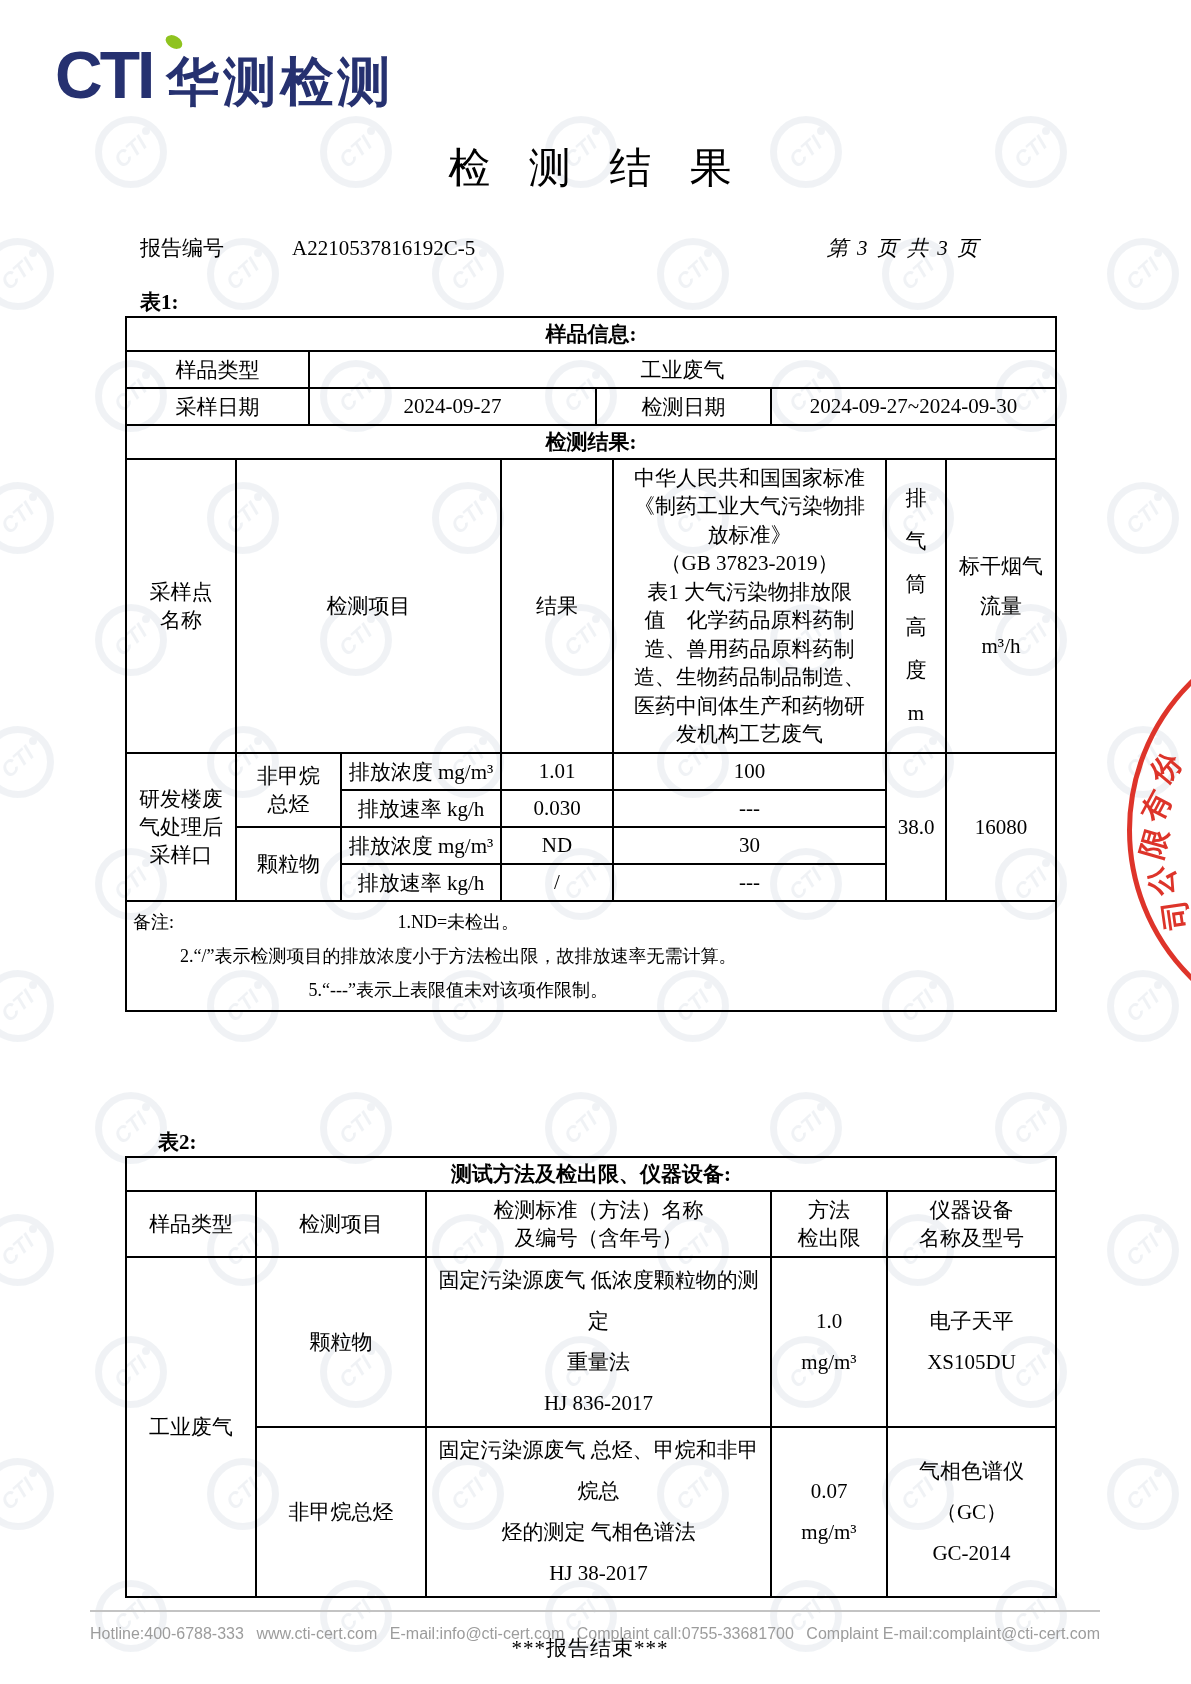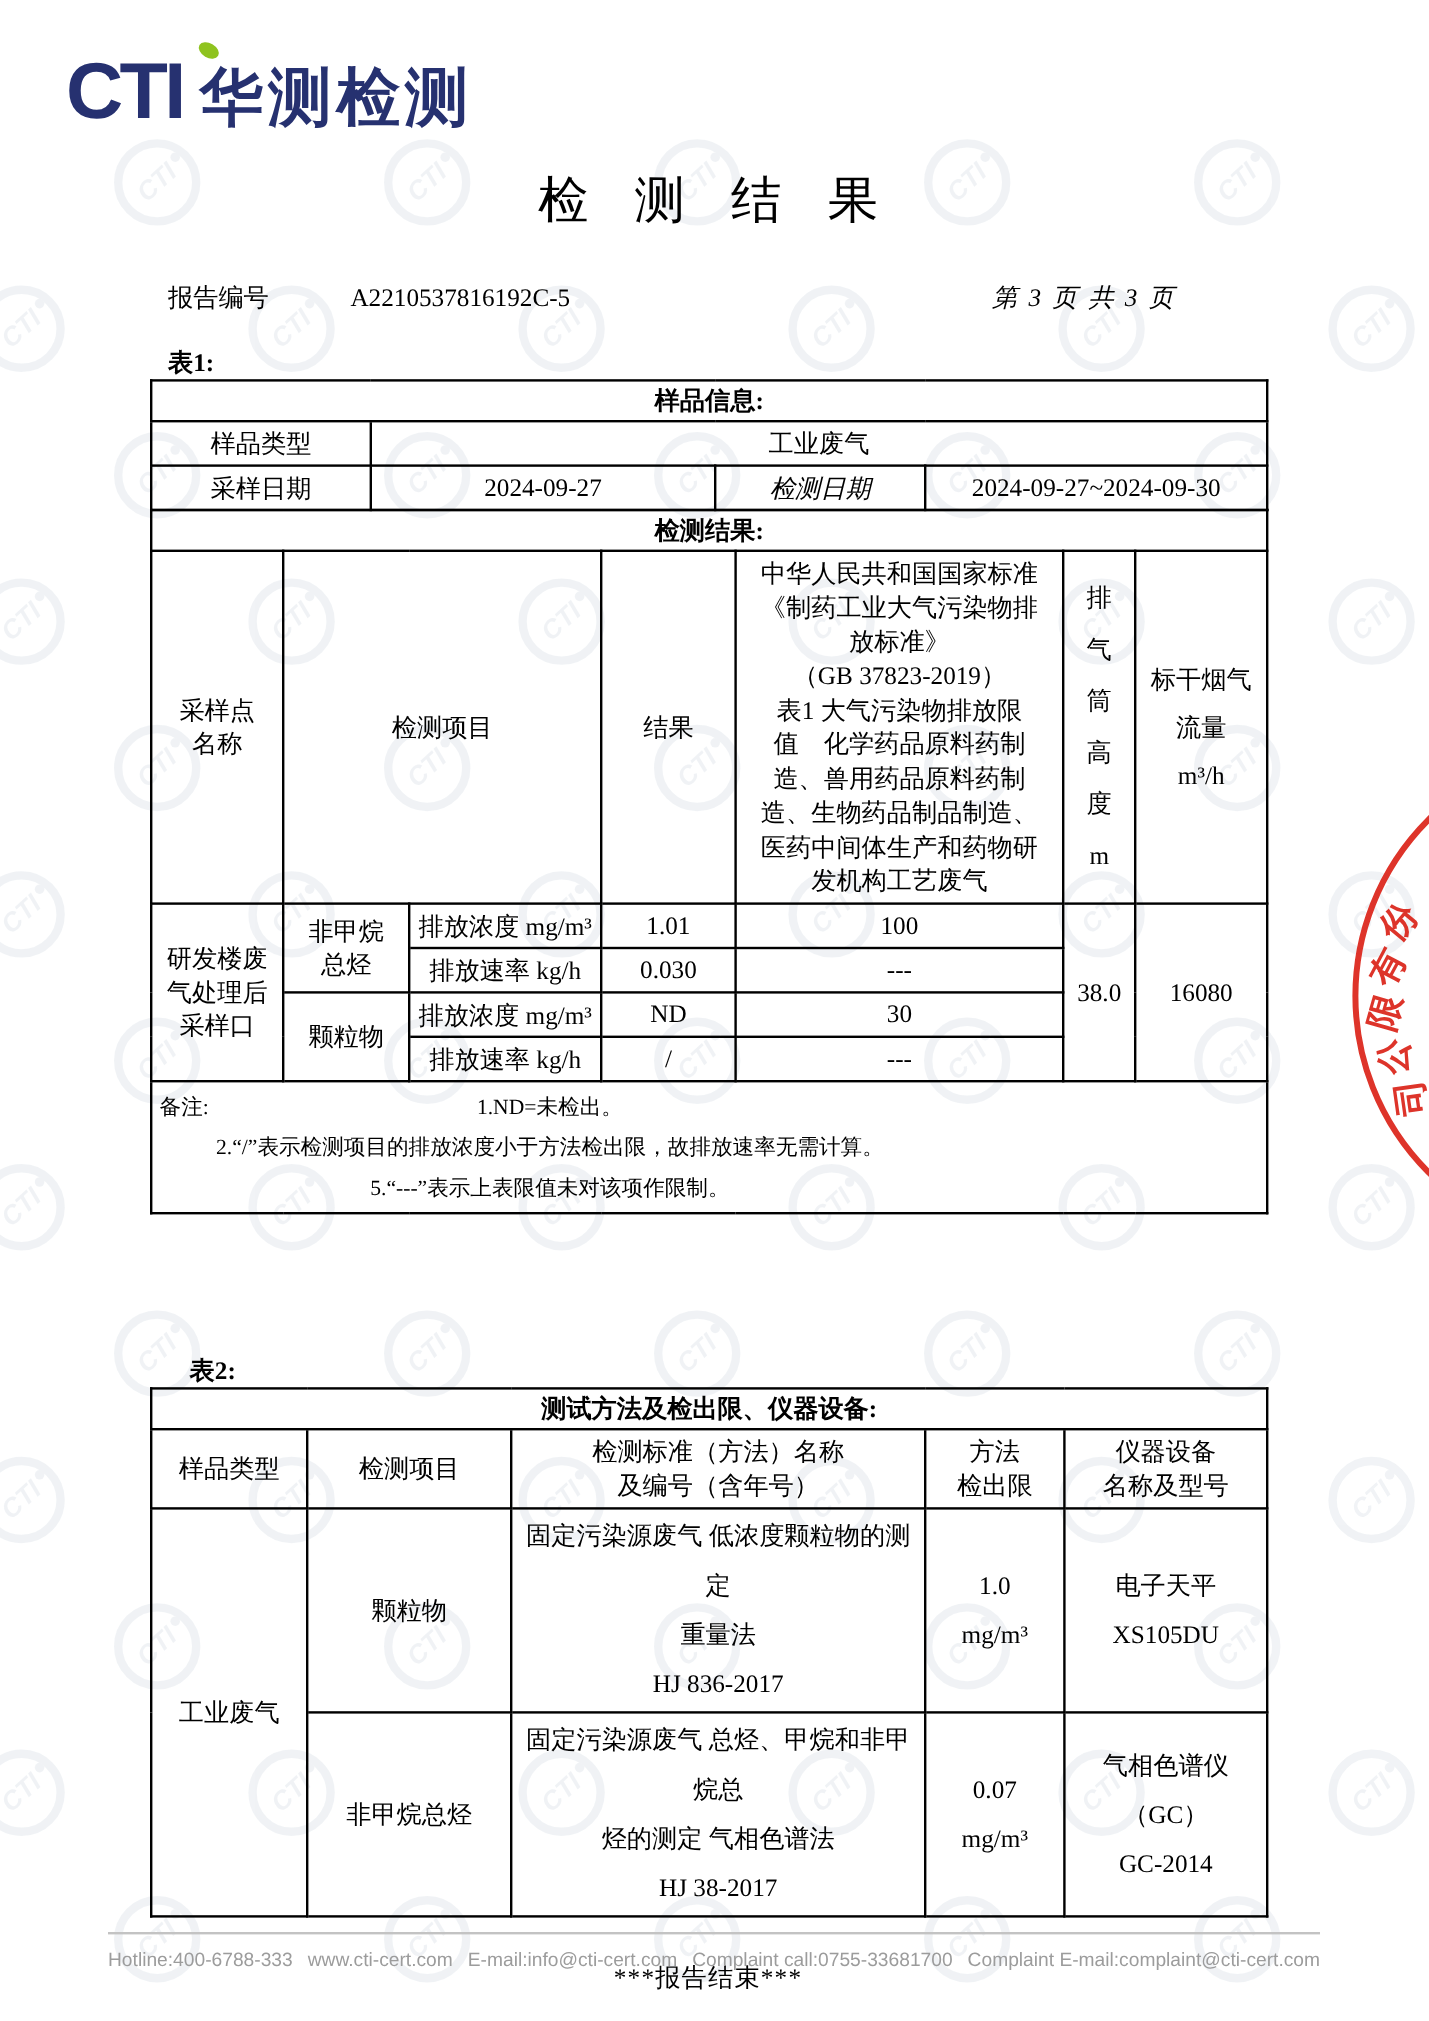--- a/index.html
+++ b/index.html
@@ -30,21 +30,21 @@
   .meta-page{margin-left:auto;margin-right:75px;letter-spacing:2px;font-style:italic;}
   .tbl-caption{margin-top:24px;font-size:21px;font-weight:bold;padding-left:15px;height:28px;}
   .tbl-caption.c2{margin-top:116px;padding-left:33px;}
   
   table.tbl{width:930px;border-collapse:collapse;table-layout:fixed;}
   table.tbl td{border:2px solid #000;text-align:center;vertical-align:middle;
                font-size:21px;padding:2px 6px;background:transparent;margin-left:20px;}
   td.sec{font-weight:bold;text-align:left;padding-left:14px;font-size:22px;height:28px;}
   td.lab{text-align:left;padding-left:22px;}
   td.val{text-align:left;padding-left:12px;}
-  td.lab2{text-align:left;padding-left:10px;font-style:italic;}
+  td.lab2{text-align:left;padding-left:10px;}
   tr.h33 td{height:31px;}
   .preline{white-space:pre-line;}
   .std{line-height:28.5px;}
   td.bighead{height:288px;}
   .vertical{width:24px;margin:0 auto;word-break:break-all;line-height:2.05;white-space:normal;}
   .flowhead{line-height:40px;}
   .results{margin-top:-2px;}
   .t2{margin-top:-0px;}
   td.notes-cell{height:104px;vertical-align:top;text-align:left;padding:8px 12px;}
   .note-row{display:flex;align-items:flex-start;font-size:18px;line-height:34px;}

